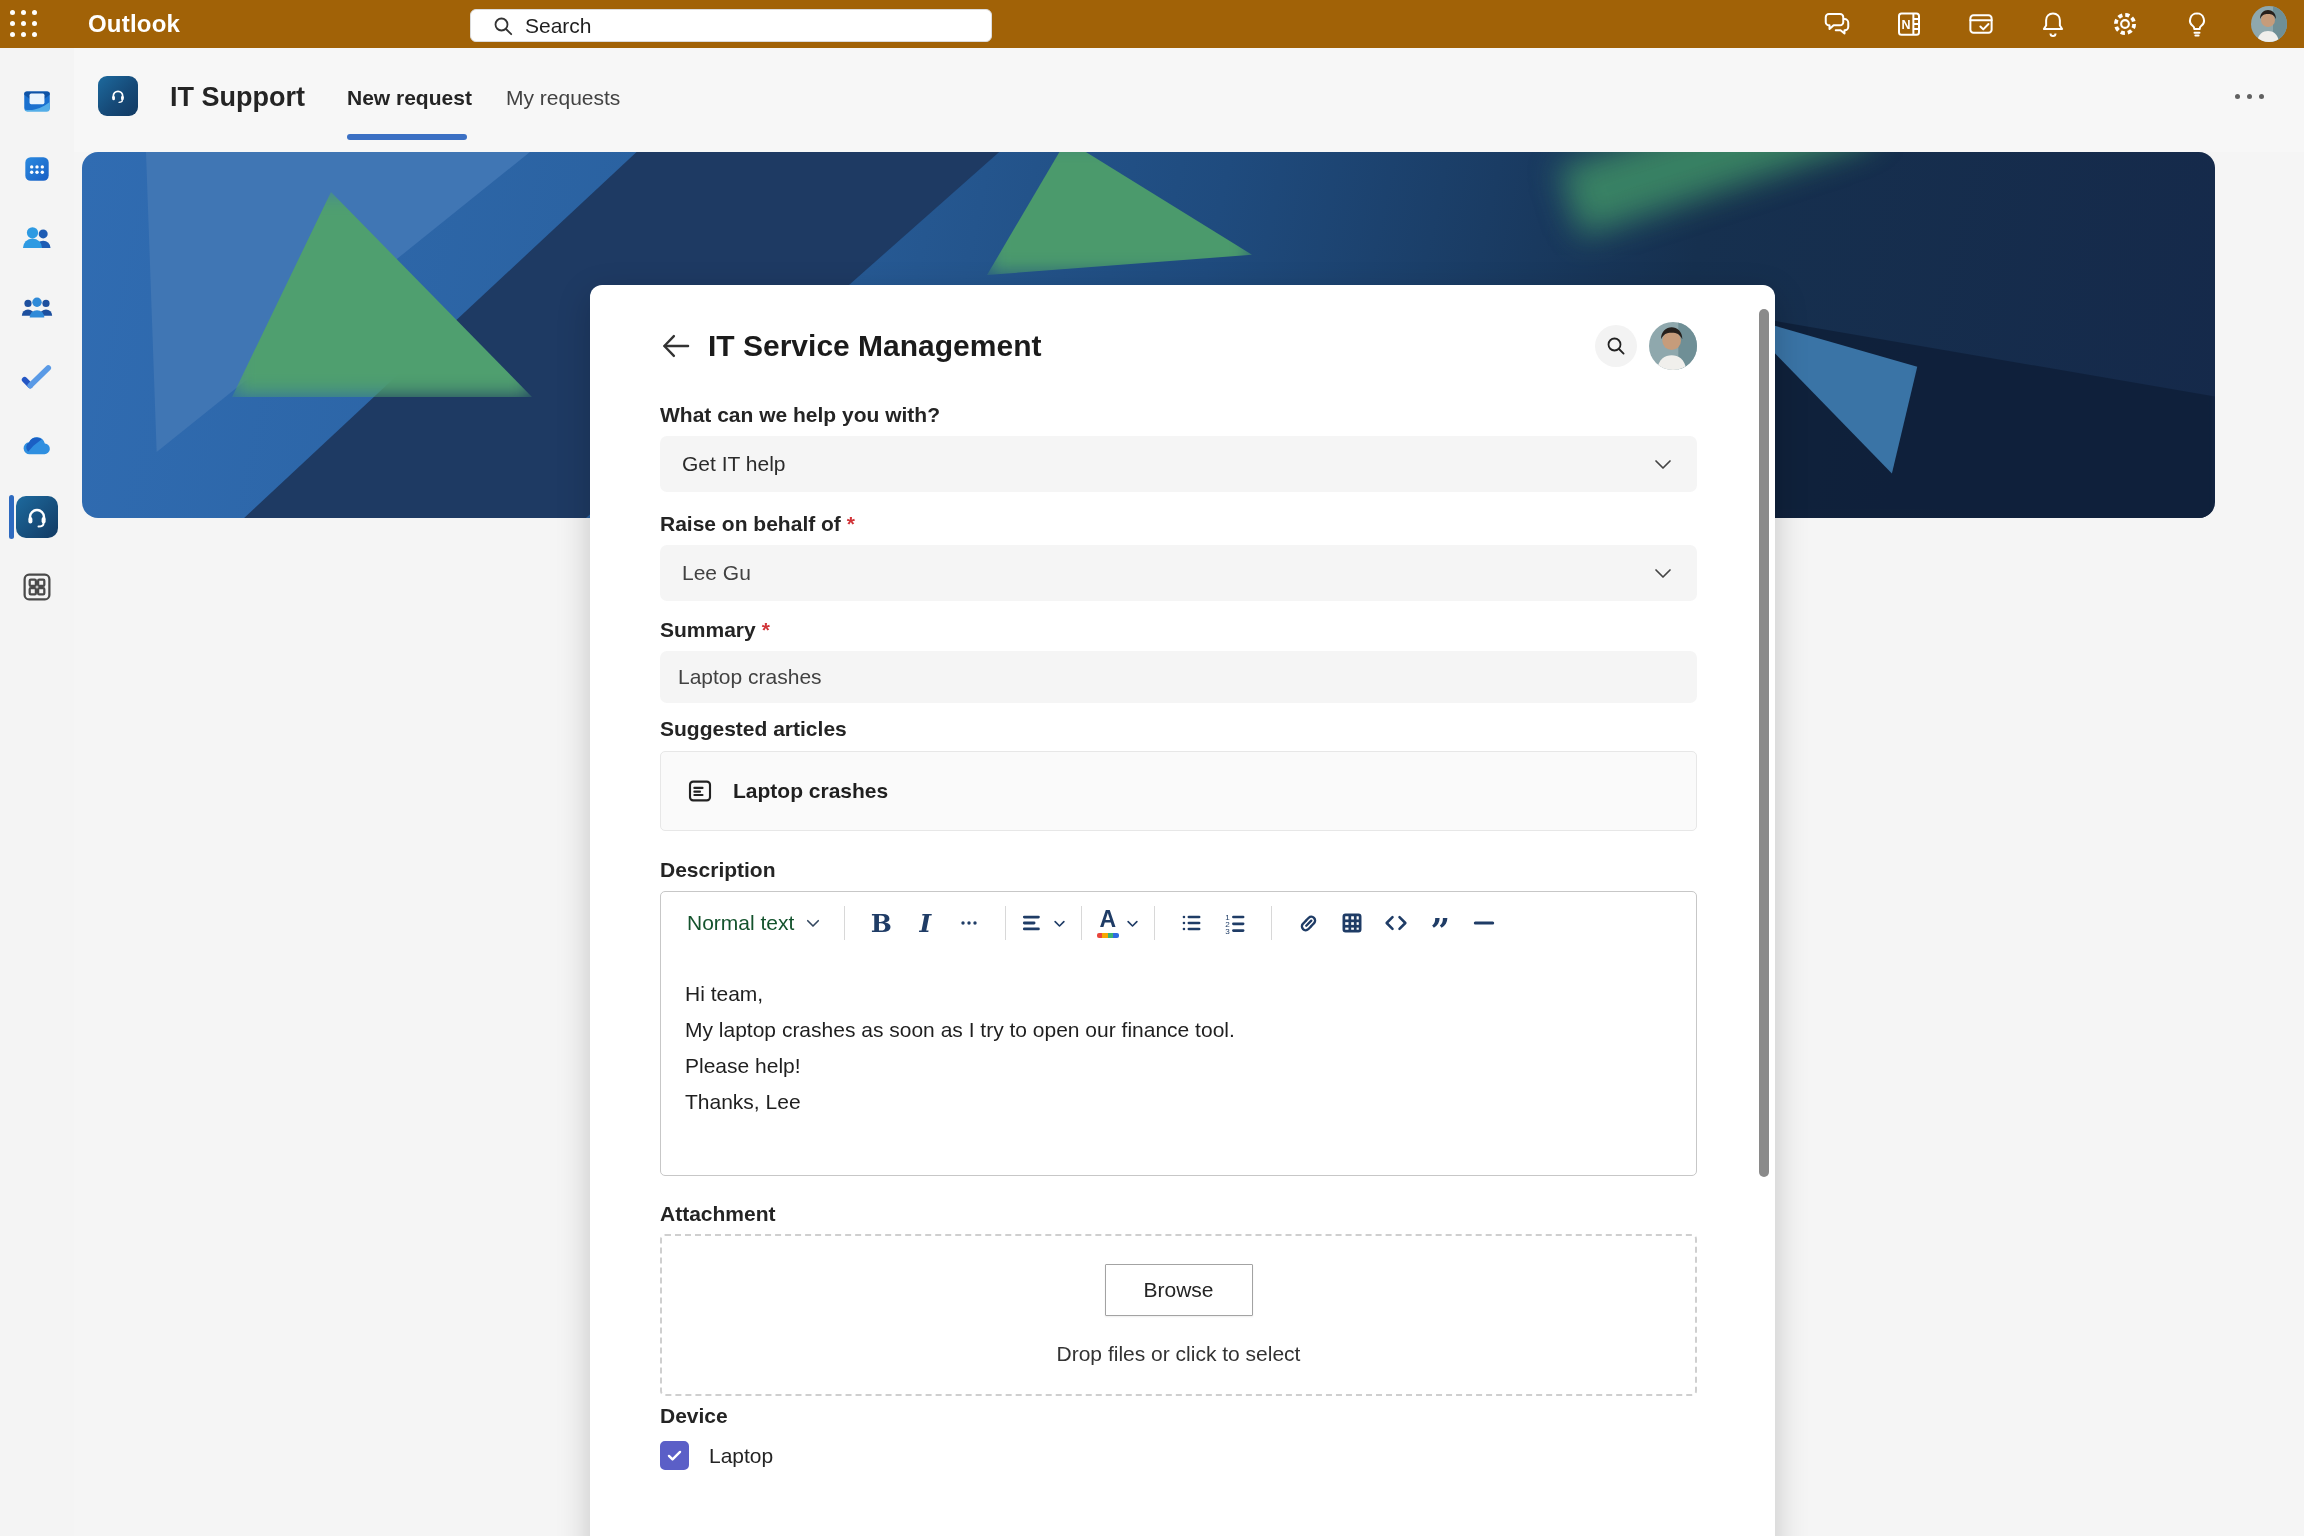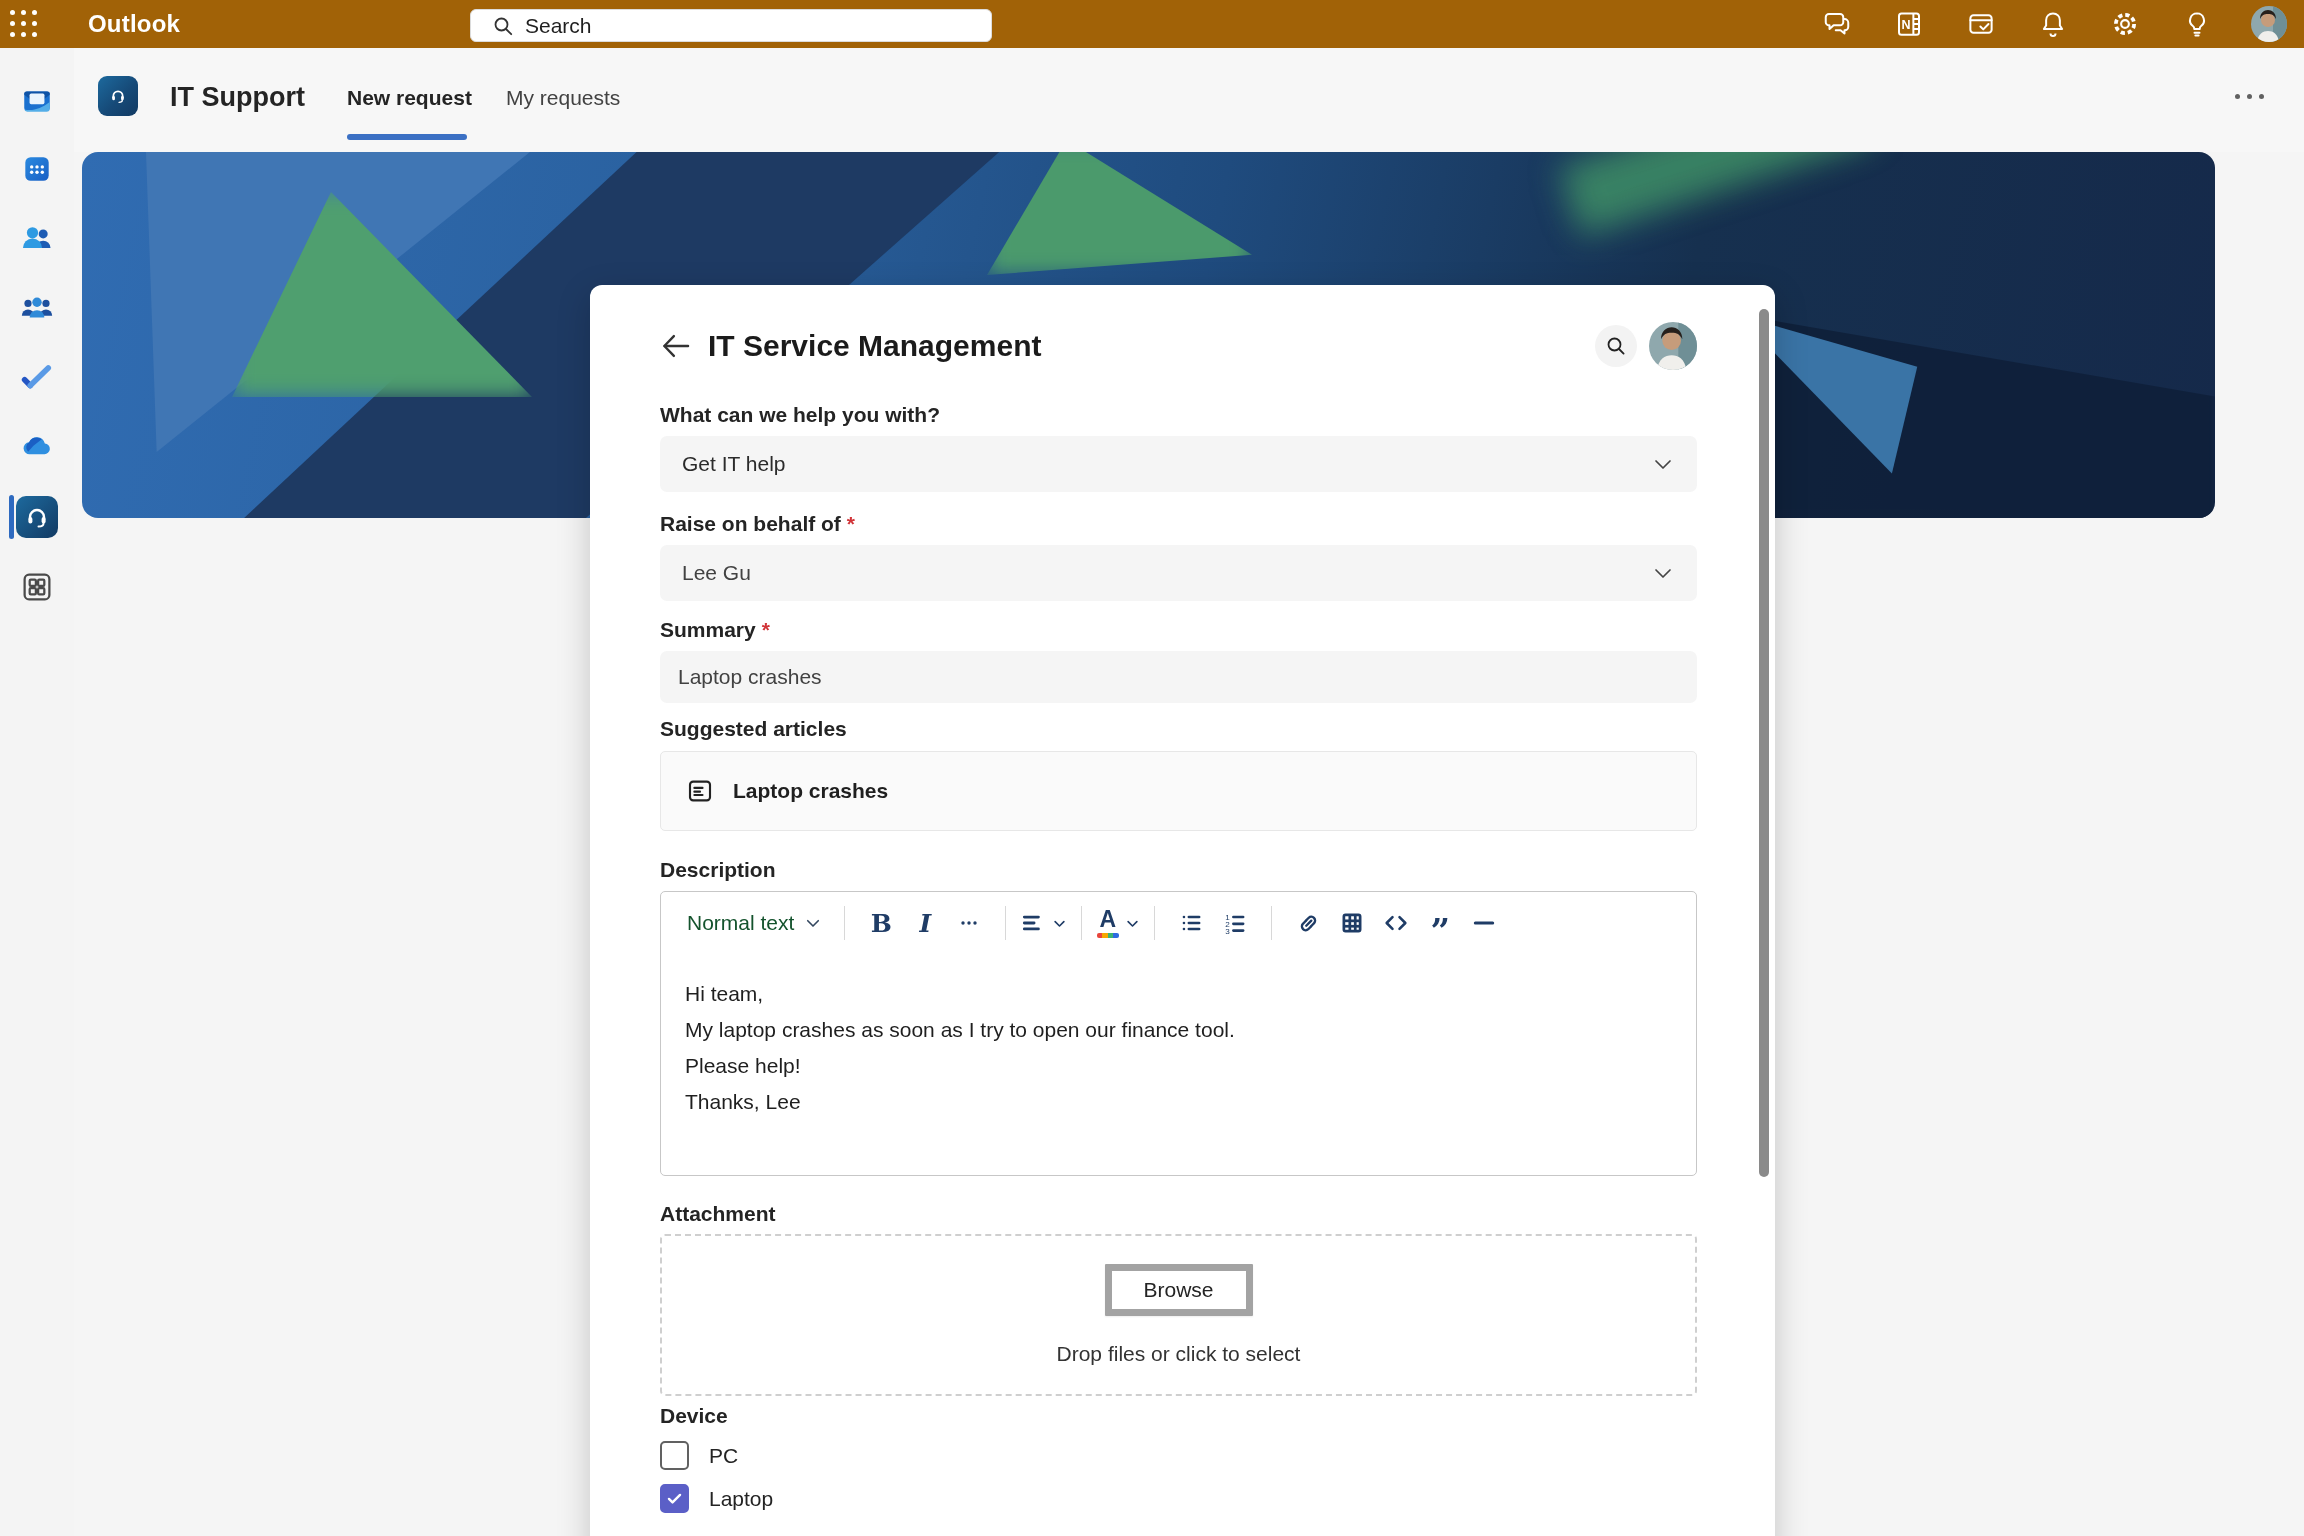--- a/index.html
+++ b/index.html
@@ -96,21 +96,21 @@
   .ed-quote { font-size:34px; font-weight:800; line-height:10px; padding-top:16px; font-family:"DejaVu Serif",serif; }
   .color-a { display:flex; flex-direction:column; align-items:center; line-height:1; }
   .color-a b { font-size:23px; }
   .color-bar { width:22px; height:5px; border-radius:2px; margin-top:2px;
     background:linear-gradient(90deg,#e8453c 0 25%,#f7a600 25% 50%,#3bb273 50% 75%,#2d6ae0 75% 100%); }
   .ed-content { padding:28px 24px 0; }
   .ed-content p { font-size:21px; color:#1f1f1f; margin-bottom:13px; line-height:1.1; }
 
   .dropzone { margin-top:6px; height:162px; border:2px dashed #cfcfcf; border-radius:5px; background:#fff;
     display:flex; flex-direction:column; align-items:center; justify-content:center; gap:26px; cursor:pointer; }
-  .browse-btn { width:148px; height:52px; background:#fff; border:7px solid #a3a3a3; border-radius:1px;
+  .browse-btn { width:148px; height:52px; background:#fff; border:1px solid #a3a3a3; border-radius:1px;
     font-size:21px; color:#242424; display:flex; align-items:center; justify-content:center; cursor:pointer;
     box-shadow:0 1px 2px rgba(0,0,0,.07); }
   .drop-text { font-size:21px; color:#333; }
 
   .check-row { margin-top:8px; display:flex; align-items:center; gap:20px; height:35px; cursor:pointer; }
   .checkbox { width:29px; height:29px; border:2px solid #616161; border-radius:5px; background:#fff;
     display:flex; align-items:center; justify-content:center; }
   .checkbox svg { display:none; }
   .check-row.is-checked .checkbox { background:#5b5fc7; border-color:#5b5fc7; }
   .check-row.is-checked .checkbox svg { display:block; }
@@ -473,26 +473,20 @@
     </div>
   </div>
 
   <div class="f-label mt26">Attachment</div>
   <div class="dropzone">
     <div class="browse-btn">Browse</div>
     <div class="drop-text">Drop files or click to select</div>
   </div>
 
   <div class="f-label mt25">Device</div>
-  <div class="check-row">
-    <span class="checkbox">
-      
-    </span>
-    <span class="check-label">PC</span>
-  </div>
   <div class="check-row is-checked">
     <span class="checkbox">
       <svg width="19" height="19" viewBox="0 0 24 24" fill="none" stroke="#fff" stroke-width="3" stroke-linecap="round" stroke-linejoin="round">
           <path d="M5 12.5l4.5 4.5L19 7.5"></path>
         </svg>
     </span>
     <span class="check-label">Laptop</span>
   </div>
 
 </div>

